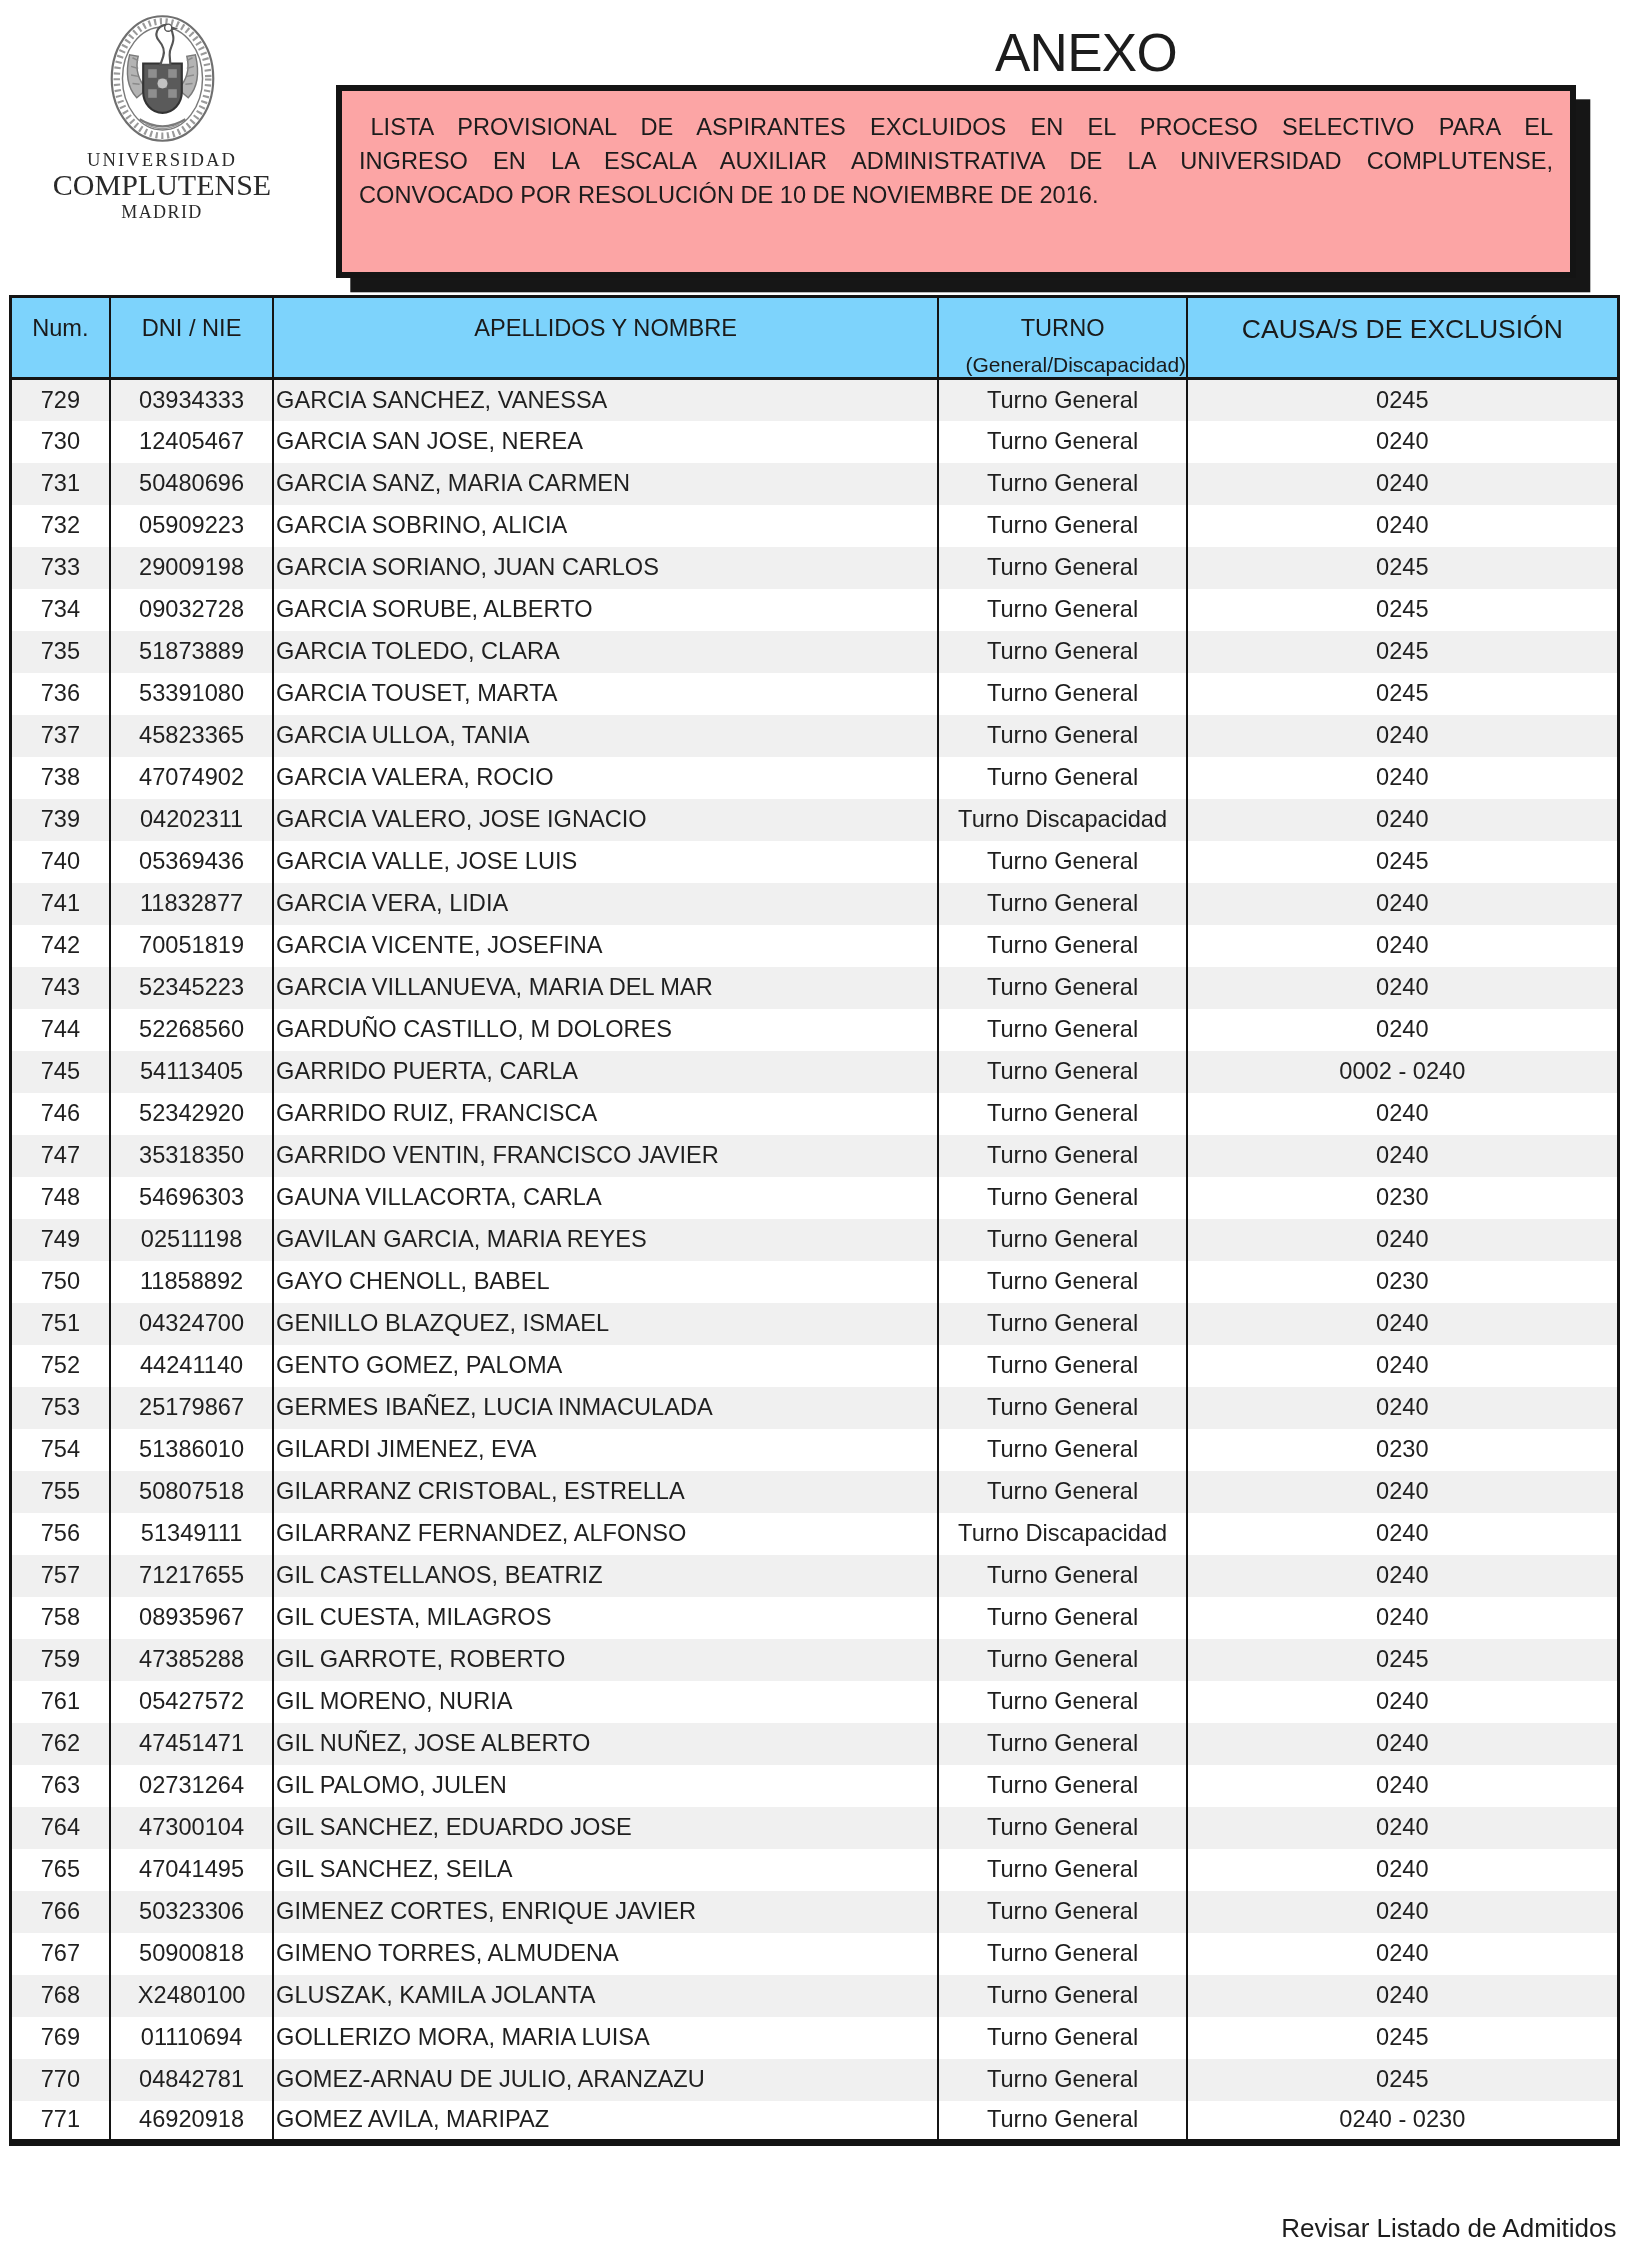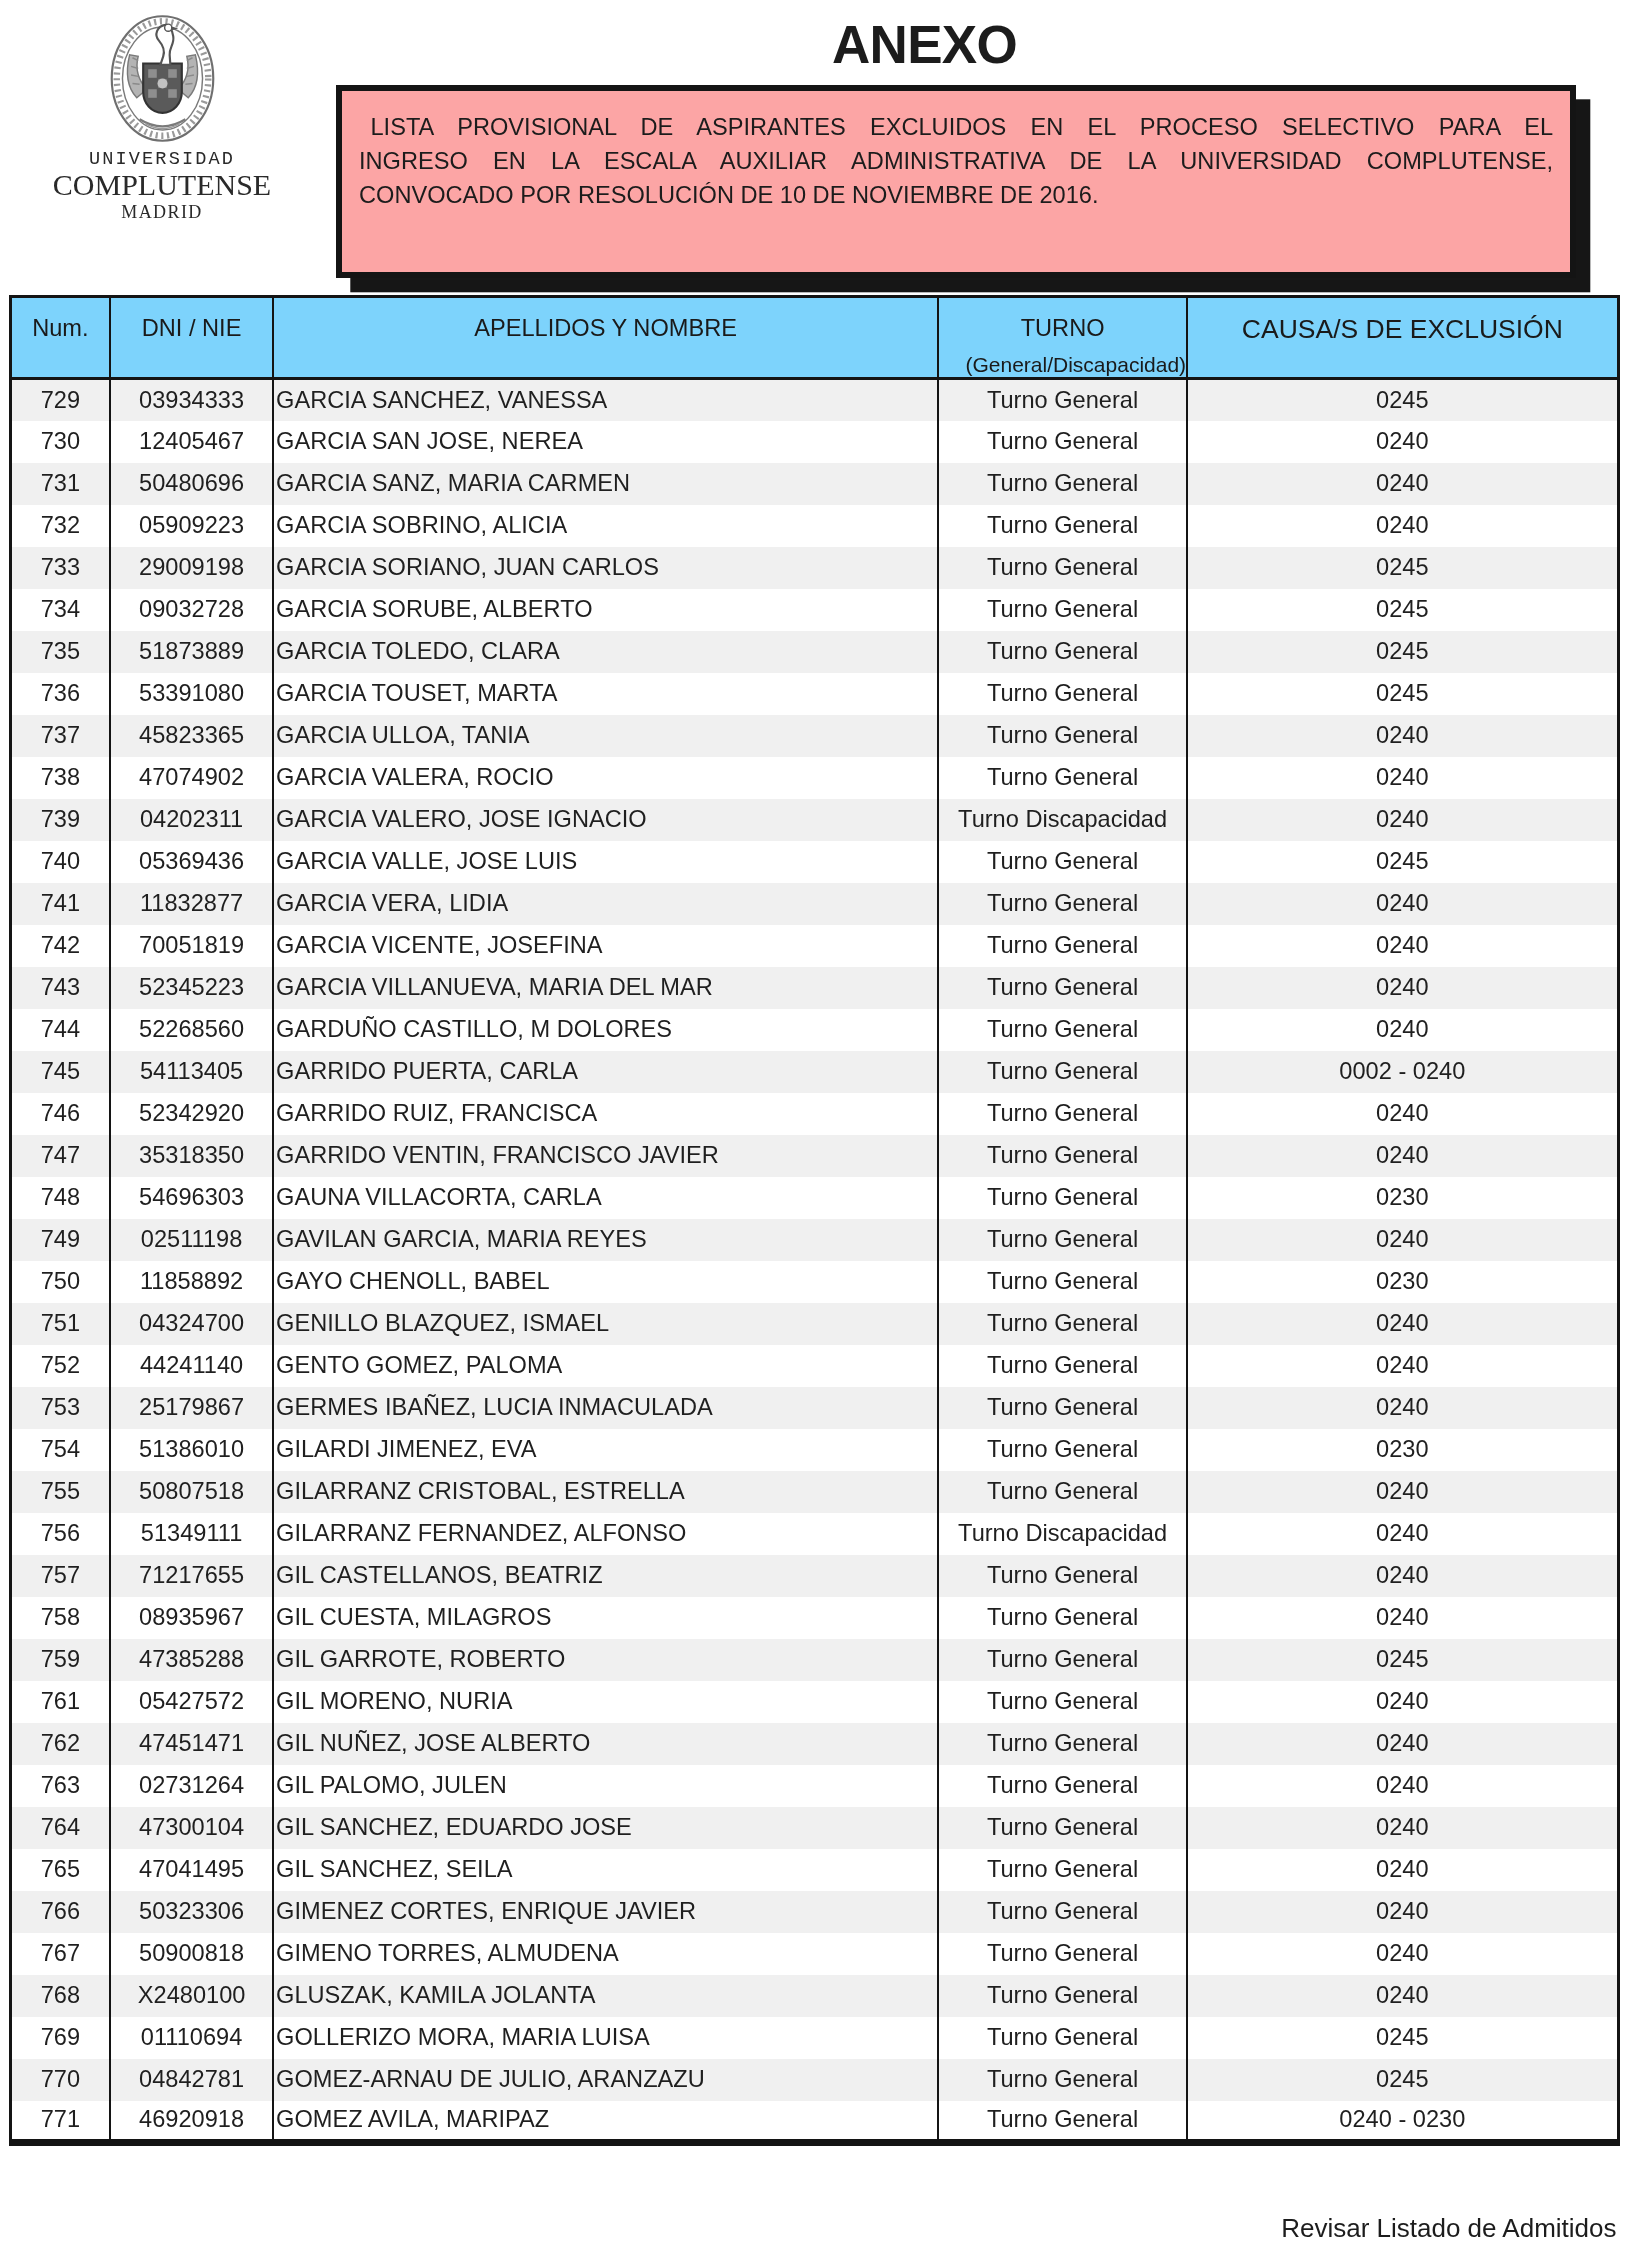--- a/index.html
+++ b/index.html
@@ -6,28 +6,28 @@
   body{
     width:1628px;height:2261px;background:#ffffff;position:relative;
     font-family:"Liberation Sans","DejaVu Sans",sans-serif;color:#1a1a1a;
     -webkit-font-smoothing:antialiased;
   }
   .page{position:absolute;inset:0;overflow:hidden}
 
   
   .logo{position:absolute;left:44px;top:11.5px;width:236px;text-align:center;color:#2a2a2a}
   .logo svg{display:block;margin:0 auto 4.3px auto}
-  .logo-l1{font-family:Liberation Mono, monospace;font-size:18.6px;letter-spacing:2.1px;line-height:21.5px}
+  .logo-l1{font-family:Liberation Serif, serif;font-size:18.6px;letter-spacing:2.1px;line-height:21.5px}
   .logo-l2{font-family:"Liberation Serif","DejaVu Serif",serif;font-size:30px;letter-spacing:0px;line-height:26px;margin-top:1.4px}
   .logo-l3{font-family:Liberation Serif, serif;font-size:18px;letter-spacing:1.4px;line-height:20px;margin-top:4.3px}
 
   
   .title{
-    position:absolute;left:824px;top:5.7px;width:337px;margin:8px;
-    text-align:left;font-size:53px;font-weight:700;letter-spacing:-0.7px;color:#1c1c1c;
+    position:absolute;left:824px;top:5.7px;width:337px;margin:16px;
+    text-align:right;font-size:53px;font-weight:400;letter-spacing:-0.7px;color:#1c1c1c;
   }
 
   
   .notice{
     position:absolute;left:336px;top:85px;width:1240px;height:193px;box-sizing:border-box;
     background:#fca5a5;border:6.4px solid #141414;box-shadow:14.3px 14.3px 0 0 #161616;
     padding:19.3px 17px 0 17px;
   }
   .nl{font-size:23.6px;line-height:34px;color:#1c1c1c}
   .nl.just{text-align:justify;text-align-last:justify}

